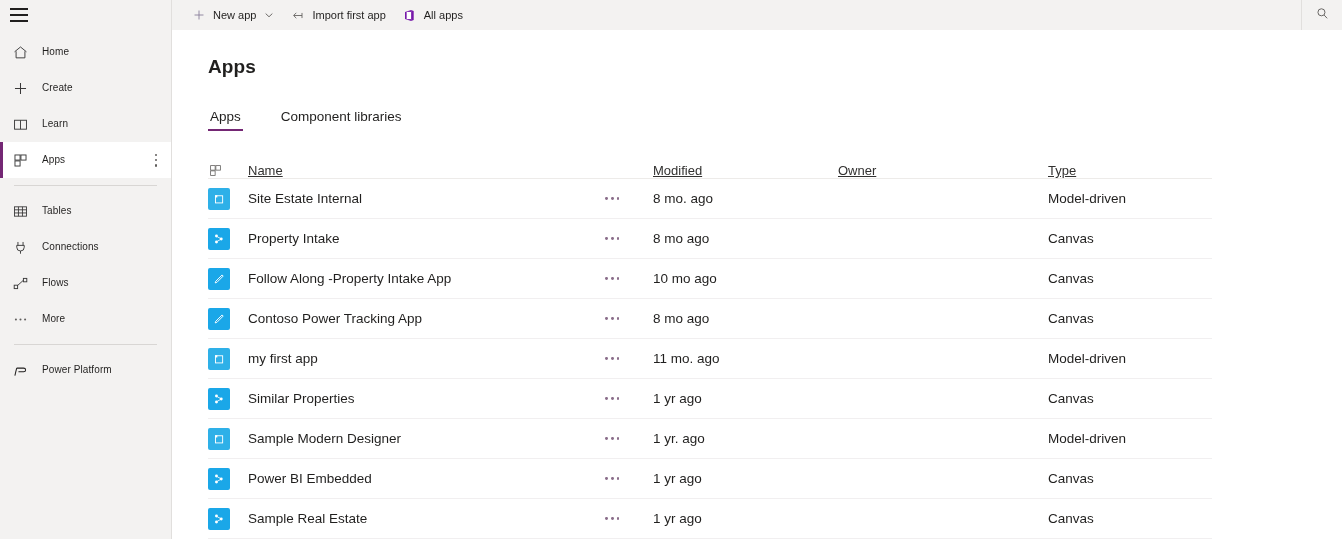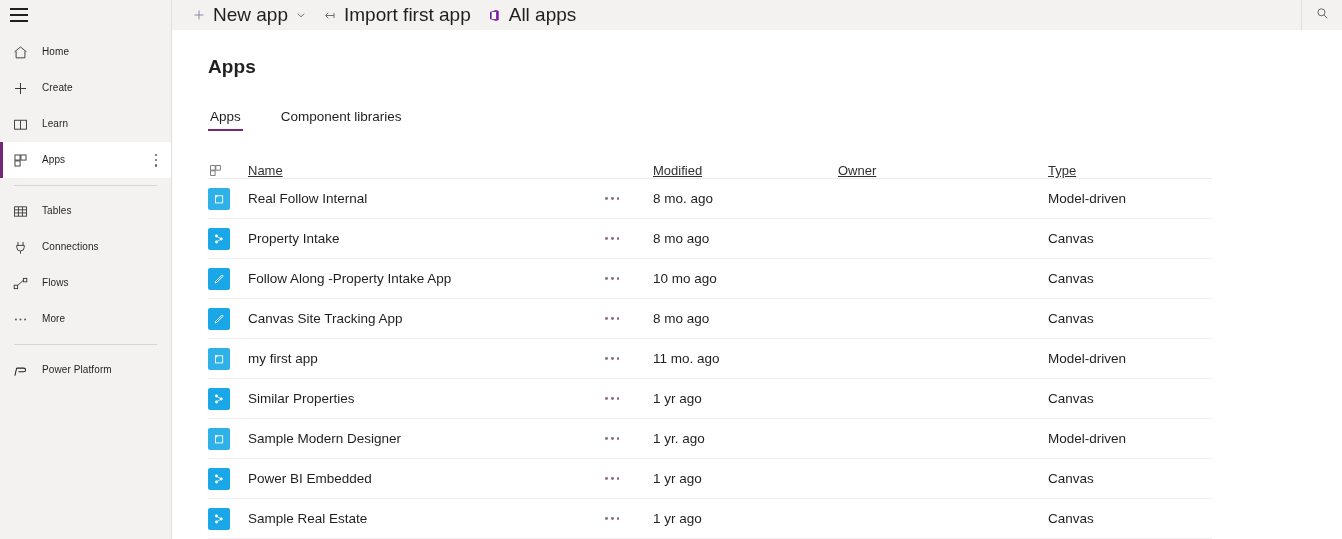--- a/index.html
+++ b/index.html
@@ -134,21 +134,21 @@
     display: flex;
     align-items: center;
     padding: 0 0 0 12px;
     box-sizing: border-box;
   }
   .cmd-btn {
     display: flex;
     align-items: center;
     height: 18px;
     padding: 0 8px;
-    font-size: 19px;
+    font-size: 11px;
     color: #201f1e;
     cursor: pointer;
     white-space: nowrap;
   }
   .cmd-btn .cmd-icon {
     display: flex;
     align-items: center;
     justify-content: center;
     margin-right: 7px;
   }
@@ -496,21 +496,21 @@
             <div class="t-row">
               <div class="c-icon">
                 <span class="app-tile model">
                   <svg width="14" height="14" viewBox="0 0 20 20" fill="none" stroke="#ffffff" stroke-width="1.3">
                     <rect x="5" y="5.4" width="10.2" height="10.2"></rect>
                     <path d="M4.4 4.6h3.2v3.2H4.4z" fill="#ffffff" stroke="none"></path>
                   </svg>
                 </span>
               </div>
               <div class="c-name">
-                <span class="cell-text">Real Follow Internal</span>
+                <span class="cell-text">Site Estate Internal</span>
               </div>
               <div class="c-dots">
                 <span class="ellipsis-h">
                   <span></span>
                   <span></span>
                   <span></span>
                 </span>
               </div>
               <div class="c-mod cell-text">8 mo. ago</div>
               <div class="c-owner cell-text"></div>
@@ -565,21 +565,21 @@
             </div>
             <div class="t-row">
               <div class="c-icon">
                 <span class="app-tile pencil">
                   <svg width="14" height="14" viewBox="0 0 20 20" fill="none" stroke="#ffffff" stroke-width="1.35">
                     <path d="M14.4 4.2l1.6 1.6-9.1 9.1-2.3.7.7-2.3z"></path>
                   </svg>
                 </span>
               </div>
               <div class="c-name">
-                <span class="cell-text">Canvas Site Tracking App</span>
+                <span class="cell-text">Contoso Power Tracking App</span>
               </div>
               <div class="c-dots">
                 <span class="ellipsis-h">
                   <span></span>
                   <span></span>
                   <span></span>
                 </span>
               </div>
               <div class="c-mod cell-text">8 mo ago</div>
               <div class="c-owner cell-text"></div>

